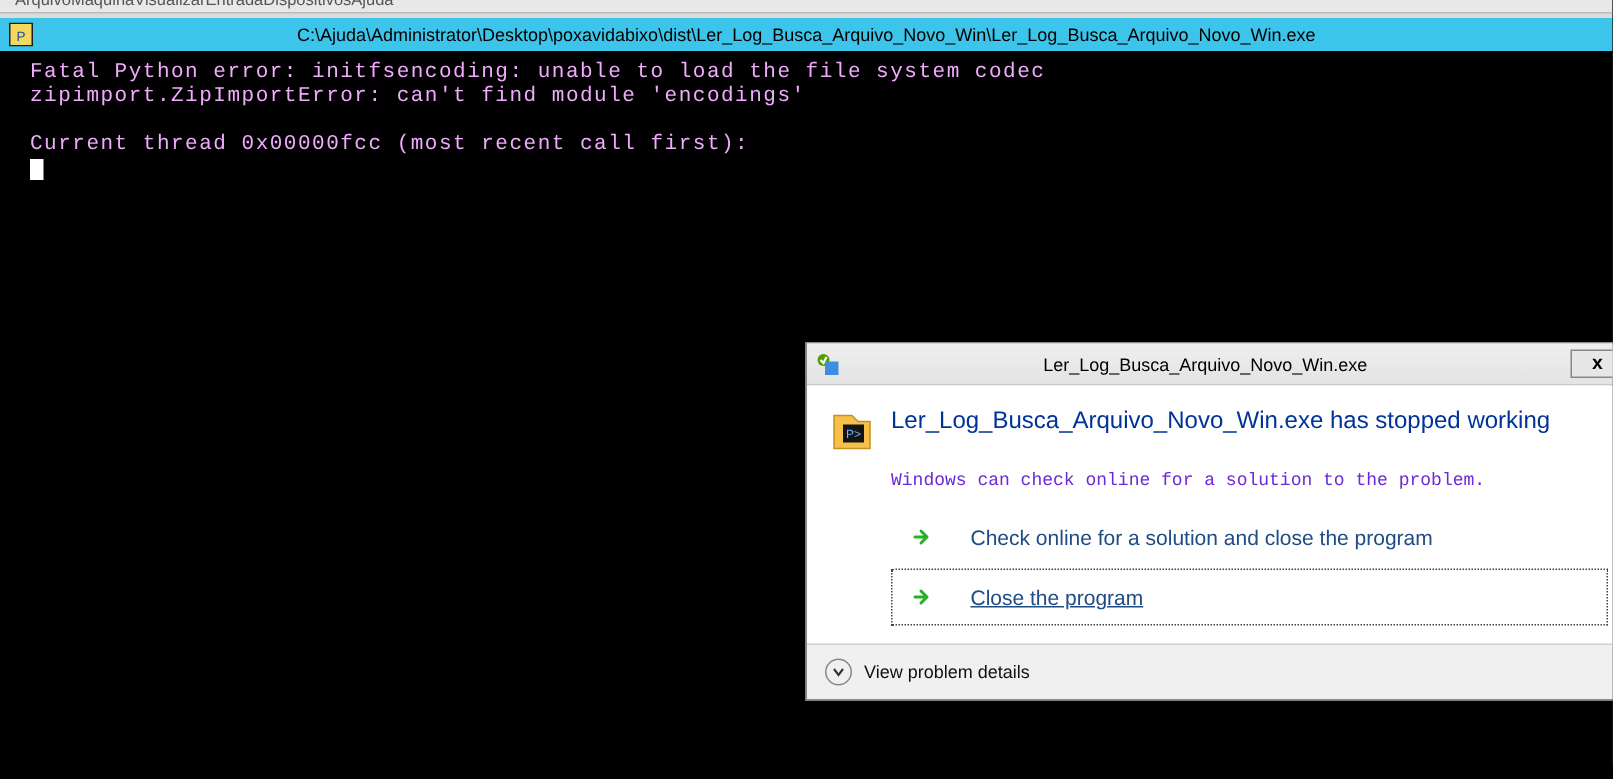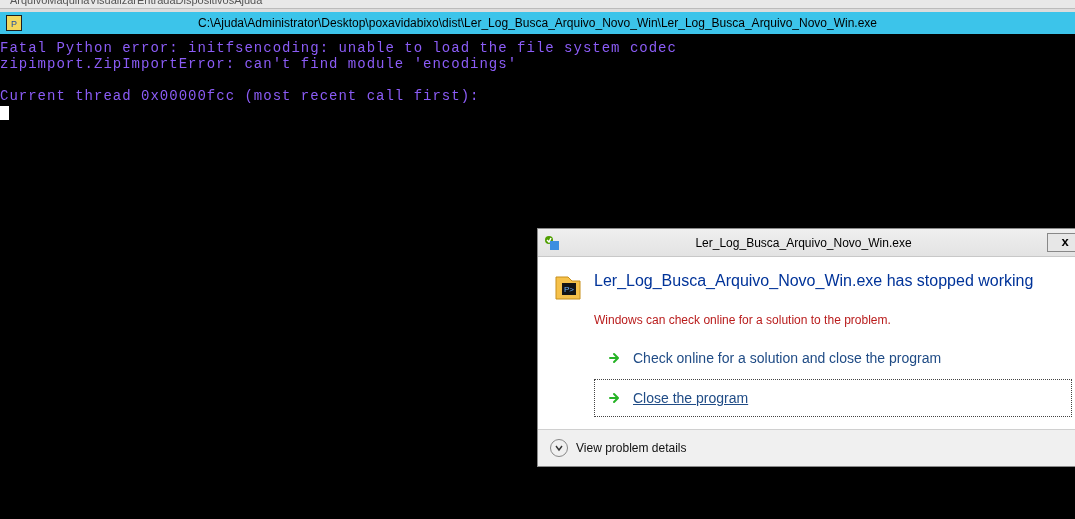--- a/index.html
+++ b/index.html
@@ -37,24 +37,24 @@
     position: relative;
   }
   .titlebar .app-icon {
     width: 16px; height: 16px;
     margin: 0 6px;
     display: inline-flex; align-items: center; justify-content: center;
   }
   .titlebar .title { flex: 1; text-align: center; padding-right: 28px; }
   .console {
     background: #000;
-    color: #8b5cf6;
+    color: #f0abfc;
     font-family: "Courier New", monospace;
     font-size: 14px;
-    padding: 6px 0;
+    padding: 6px 20px;
     white-space: pre;
     height: calc(519px - 8px - 4px - 22px);
     overflow: hidden;
     line-height: 1.15;
     letter-spacing: 1px;
   }
   .cursor {
     display: inline-block;
     width: 9px; height: 14px;
     background: #fff;
@@ -116,35 +116,36 @@
   .dlg-bigicon {
     width: 32px; height: 32px;
     flex-shrink: 0;
   }
   .main-instruction {
     color: #003399;
     font-size: 16px;
     line-height: 1.3;
   }
   .content-text {
-    color: #b91c1c;
+    color: #6d28d9;
     font-size: 12px;
     margin: 6px 0 12px 42px;
+    font-family: Liberation Mono, monospace;
   }
   .command-links {
     margin-left: 42px;
     display: flex;
     flex-direction: column;
     gap: 2px;
   }
   .command-link {
     padding: 10px 12px;
     display: flex;
     align-items: center;
-    gap: 10px;
+    gap: 24px;
     color: #204c86;
     font-size: 14px;
     cursor: pointer;
     border: 1px solid transparent;
   }
   .command-link.selected {
     border: 1px dotted #444;
     text-decoration: underline;
   }
   .cl-arrow {

